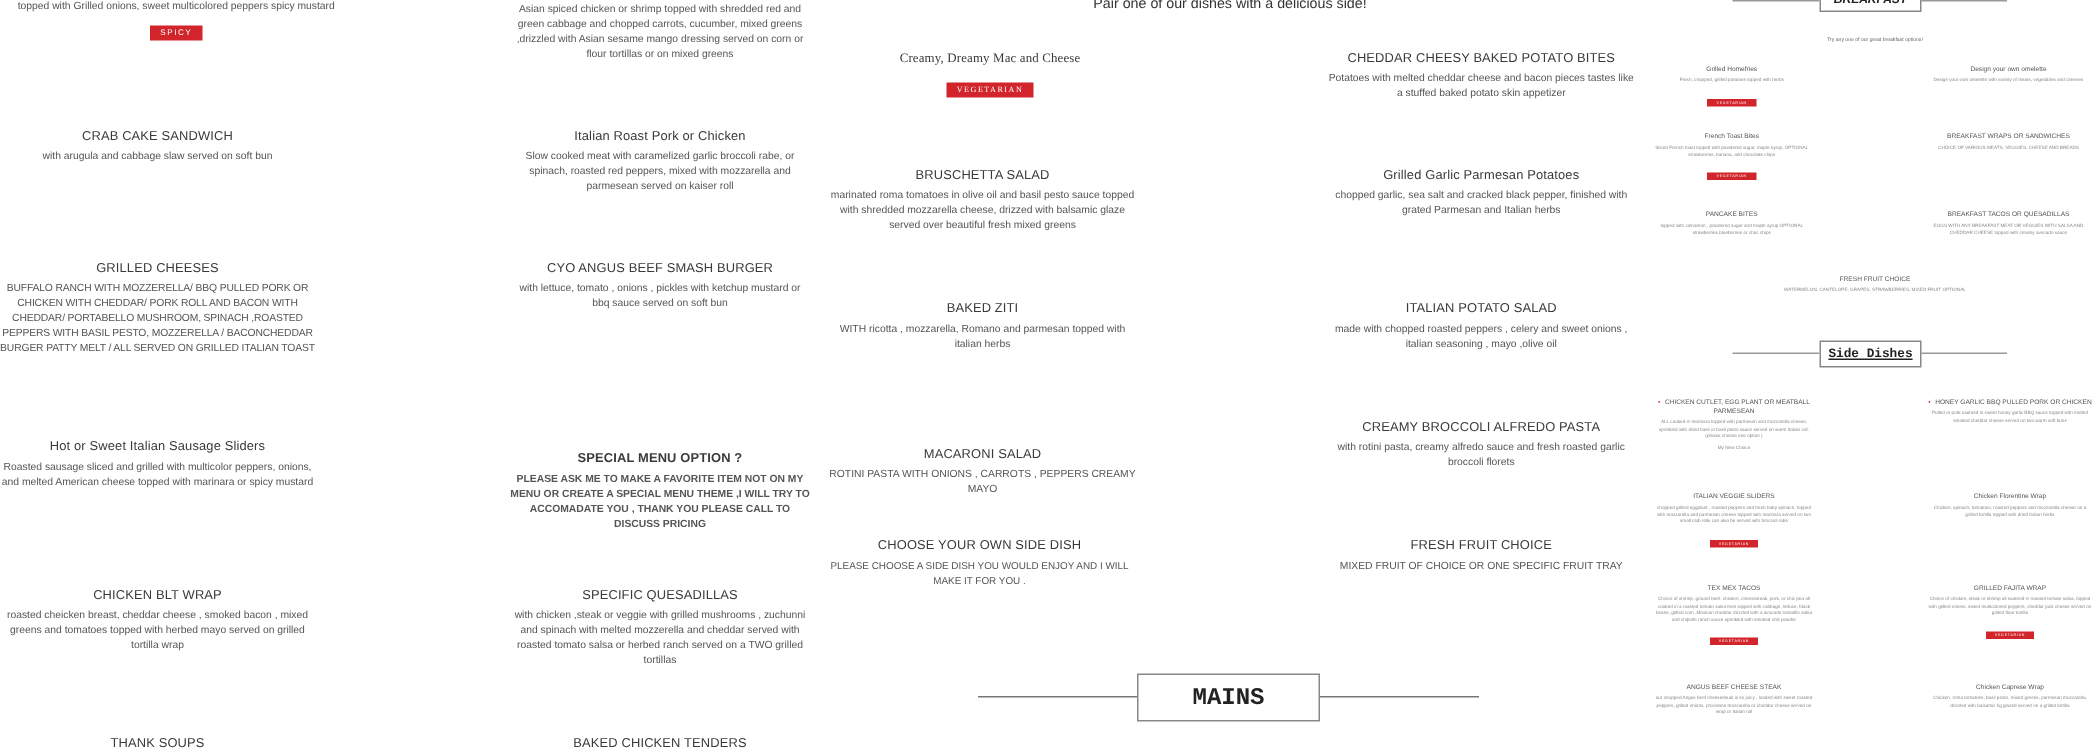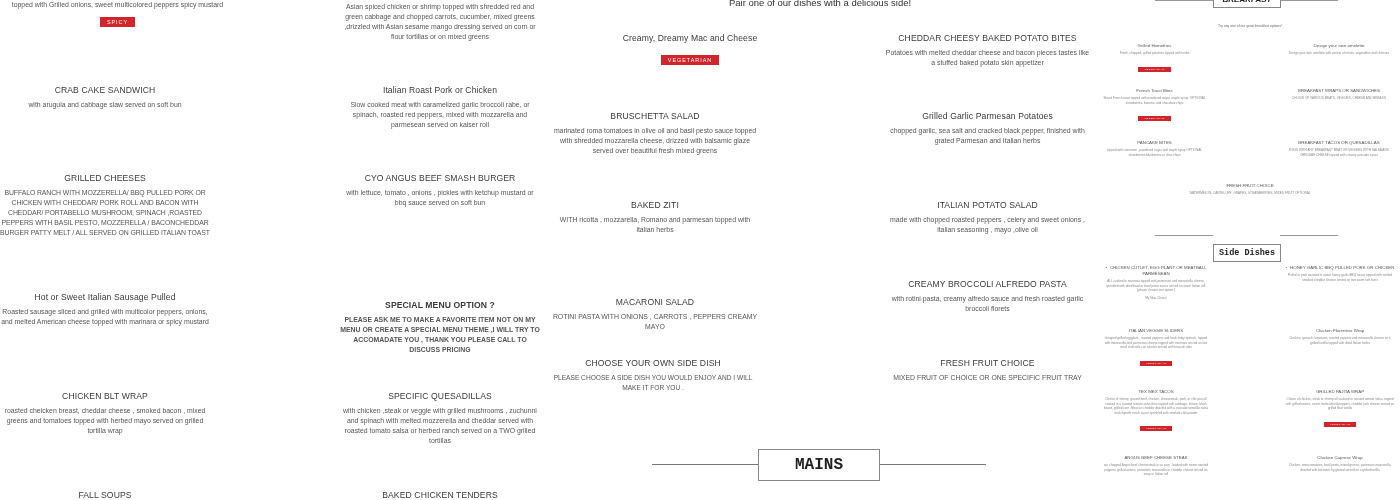--- a/index.html
+++ b/index.html
@@ -37,29 +37,29 @@
 </div>
 <div class="item" style="left:0;top:84px;width:210px;">
   <div class="t">CRAB CAKE SANDWICH</div>
   <div class="d">with arugula and cabbage slaw served on soft bun</div>
 </div>
 <div class="item" style="left:0;top:172px;width:210px;">
   <div class="t">GRILLED CHEESES</div>
   <div class="d" style="letter-spacing:-0.1px;">BUFFALO RANCH WITH MOZZERELLA/ BBQ PULLED PORK OR CHICKEN WITH CHEDDAR/ PORK ROLL AND BACON WITH CHEDDAR/ PORTABELLO MUSHROOM, SPINACH ,ROASTED PEPPERS WITH BASIL PESTO, MOZZERELLA / BACONCHEDDAR BURGER PATTY MELT / ALL SERVED ON GRILLED ITALIAN TOAST</div>
 </div>
 <div class="item" style="left:0;top:291px;width:210px;">
-  <div class="t">Hot or Sweet Italian Sausage Pulled</div>
+  <div class="t">Hot or Sweet Italian Sausage Sliders</div>
   <div class="d">Roasted sausage sliced and grilled with multicolor peppers, onions, and melted American cheese topped with marinara or spicy mustard</div>
 </div>
 <div class="item" style="left:0;top:390px;width:210px;">
   <div class="t">CHICKEN BLT WRAP</div>
   <div class="d">roasted cheicken breast, cheddar cheese , smoked bacon , mixed greens and tomatoes topped with herbed mayo served on grilled tortilla wrap</div>
 </div>
 <div class="item" style="left:0;top:489px;width:210px;">
-  <div class="t">FALL SOUPS</div>
+  <div class="t">THANK SOUPS</div>
 </div>
 
 <div class="item" style="left:340px;top:2px;width:200px;">
   <div class="d">Asian spiced chicken or shrimp topped with shredded red and green cabbage and chopped carrots, cucumber, mixed greens ,drizzled with Asian sesame mango dressing served on corn or flour tortillas or on mixed greens</div>
 </div>
 <div class="item" style="left:340px;top:84px;width:200px;">
   <div class="t">Italian Roast Pork or Chicken</div>
   <div class="d">Slow cooked meat with caramelized garlic broccoli rabe, or spinach, roasted red peppers, mixed with mozzarella and parmesean served on kaiser roll</div>
 </div>
 <div class="item" style="left:340px;top:172px;width:200px;">
@@ -73,21 +73,21 @@
 <div class="item" style="left:340px;top:390px;width:200px;">
   <div class="t">SPECIFIC QUESADILLAS</div>
   <div class="d">with chicken ,steak or veggie with grilled mushrooms , zuchunni and spinach with melted mozzerella and cheddar served with roasted tomato salsa or herbed ranch served on a TWO grilled tortillas</div>
 </div>
 <div class="item" style="left:340px;top:489px;width:200px;">
   <div class="t">BAKED CHICKEN TENDERS</div>
 </div>
 
 <div class="abs" style="left:650px;top:-3px;width:340px;text-align:center;font-size:9.5px;color:#333;">Pair one of our dishes with a delicious side!</div>
 
-<div class="item" style="left:585px;top:32px;width:210px;">
+<div class="item" style="left:555px;top:32px;width:210px;font-family:Liberation Serif, serif;">
   <div class="t">Creamy, Dreamy Mac and Cheese</div>
   <span class="badge">VEGETARIAN</span>
 </div>
 <div class="item" style="left:550px;top:110px;width:210px;">
   <div class="t">BRUSCHETTA SALAD</div>
   <div class="d">marinated roma tomatoes in olive oil and basil pesto sauce topped with shredded mozzarella cheese, drizzed with balsamic glaze served over beautiful fresh mixed greens</div>
 </div>
 <div class="item" style="left:550px;top:199px;width:210px;">
   <div class="t">BAKED ZITI</div>
   <div class="d">WITH ricotta , mozzarella, Romano and parmesan topped with italian herbs</div>
@@ -157,21 +157,21 @@
   <div class="t">BREAKFAST TACOS OR QUESADILLAS</div>
   <div class="d">EGGS WITH ANY BREAKFAST MEAT OR VEGGIES WITH SALSA AND CHEDDAR CHEESE topped with creamy avocado sauce</div>
 </div>
 <div class="mini" style="left:1160px;top:183px;width:180px;">
   <div class="t">FRESH FRUIT CHOICE</div>
   <div class="d">WATERMELON, CANTELOPE, GRAPES, STRAWBERRIES, MIXED FRUIT OPTIONAL</div>
 </div>
 
 <div class="sectline" style="left:1155px;top:235px;width:58px;background:#999;"></div>
 <div class="sectline" style="left:1280px;top:235px;width:58px;background:#999;"></div>
-<div class="sectbox" style="left:1213px;top:244px;width:66px;height:16px;line-height:16px;font-size:8.5px;">Side Dishes</div>
+<div class="sectbox" style="left:1213px;top:227px;width:66px;height:16px;line-height:16px;font-size:8.5px;text-decoration:underline;">Side Dishes</div>
 
 <div class="mini" style="left:1102px;top:265px;width:108px;">
   <div class="t"><span class="dot">•</span><span>CHICKEN CUTLET, EGG PLANT OR MEATBALL PARMESEAN</span></div>
   <div class="d">ALL cooked in marinara topped with parmesan and mozzarella cheese, sprinkled with dried basil or basil pesto sauce served on warm Italian roll. (please choose one option )</div>
   <div class="d" style="margin-top:3px;">My New Choice</div>
 </div>
 <div class="mini" style="left:1102px;top:328px;width:108px;">
   <div class="t">ITALIAN VEGGIE SLIDERS</div>
   <div class="d">chopped grilled eggplant , roasted peppers and fresh baby spinach, topped with mozzarella and parmesan cheese topped with marinara served on two small club rolls can also be served with broccoli rabe</div>
   <span class="badge">VEGETARIAN</span>

